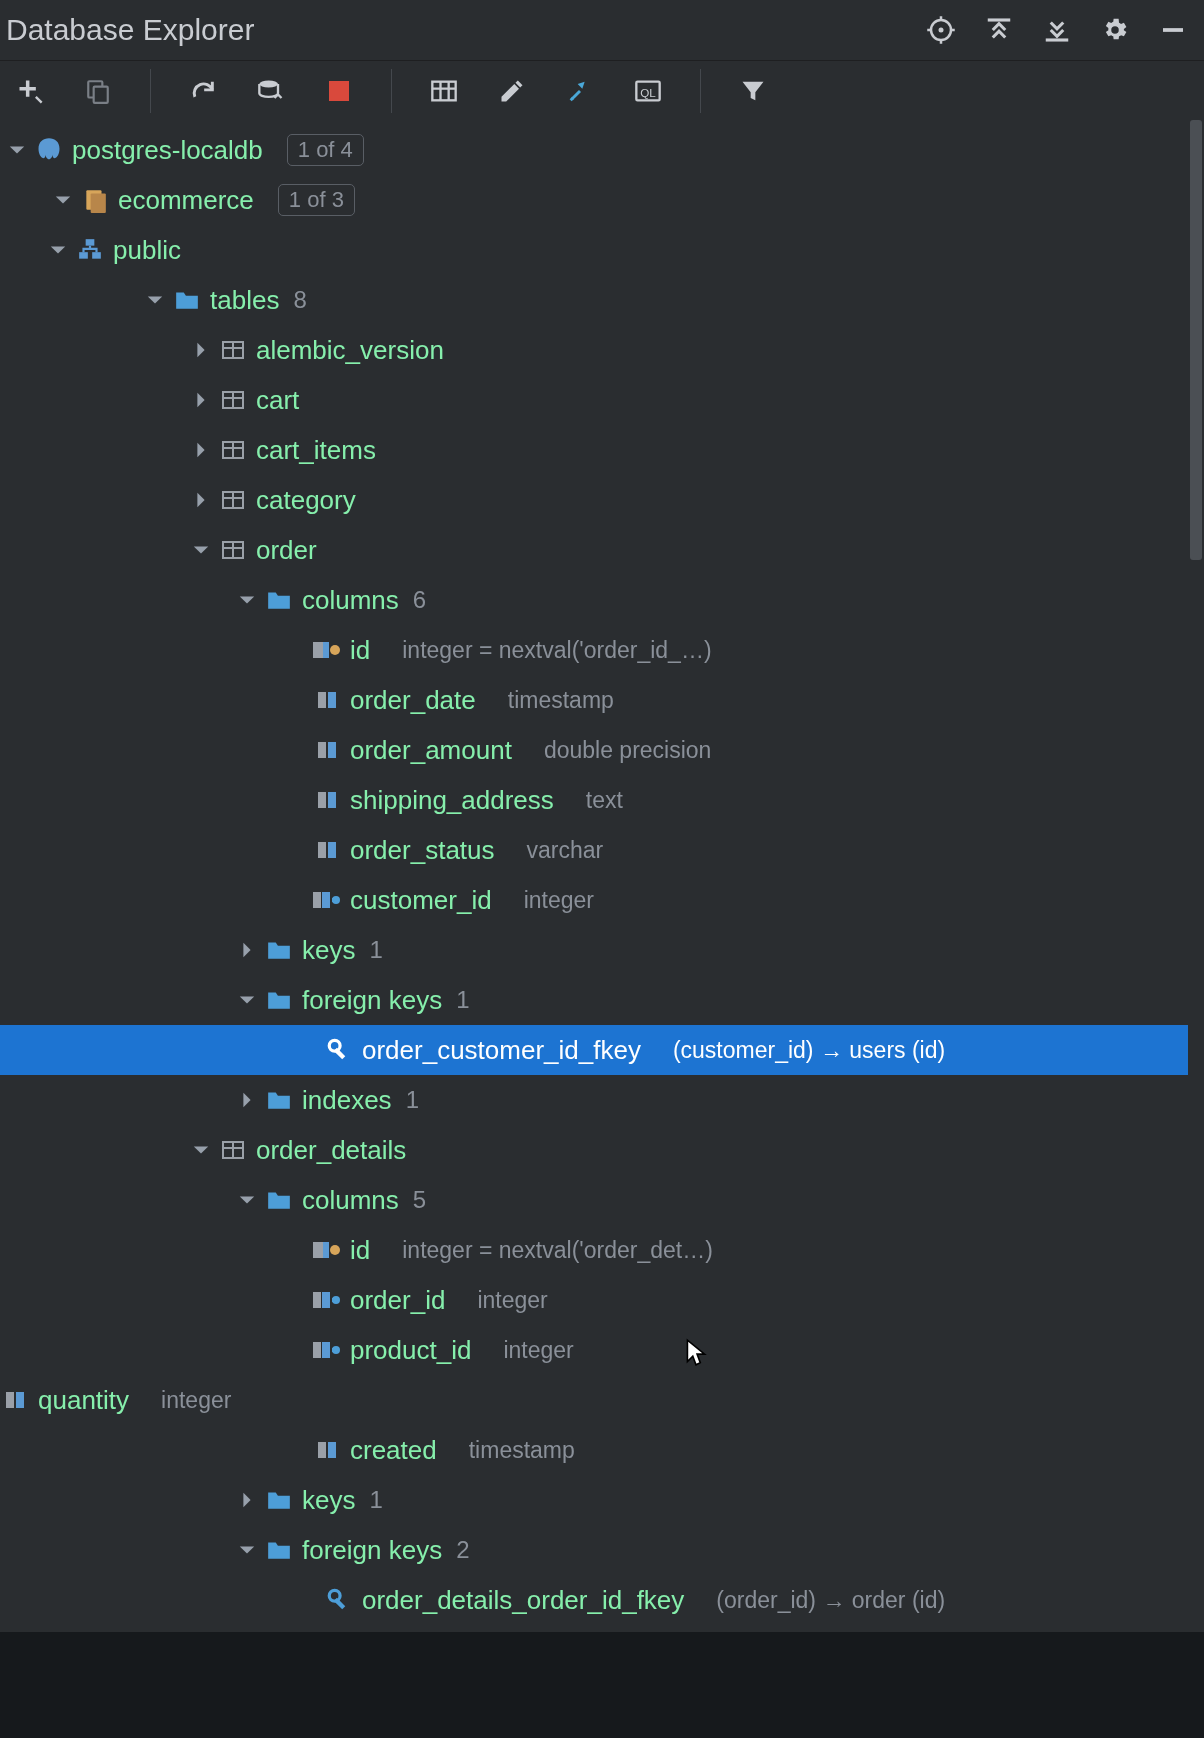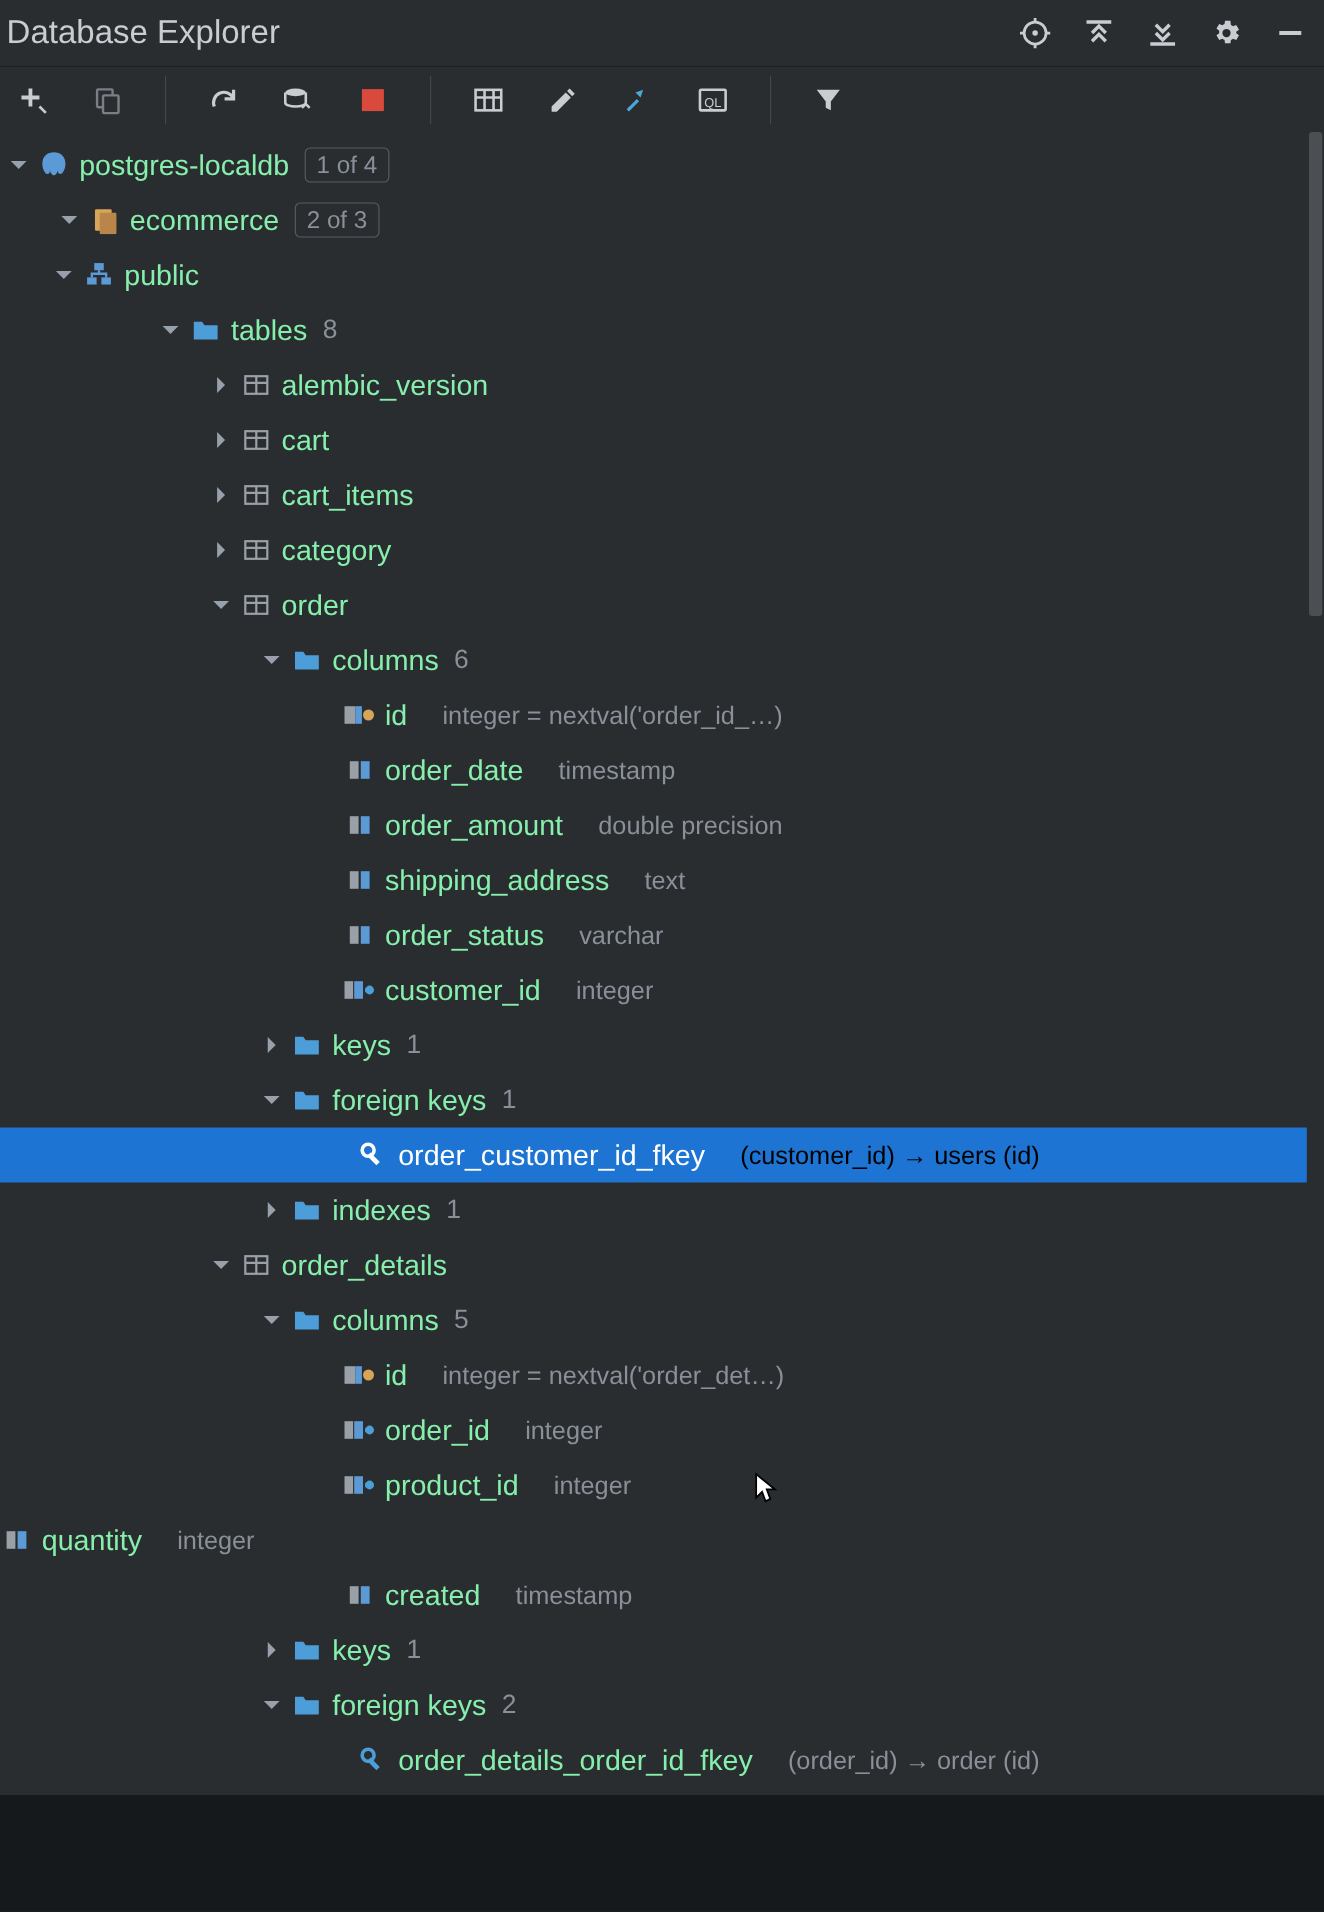--- a/index.html
+++ b/index.html
@@ -10,27 +10,27 @@
 .titlebar .tb-icons .ic{width:38px;height:38px;display:flex;align-items:center;justify-content:center;color:#c9ccd1}
 
 .toolbar{height:60px;display:flex;align-items:center;padding:0 12px;gap:32px;background:#2a2d30}
 .toolbar .ic{width:36px;height:36px;display:flex;align-items:center;justify-content:center;color:#b9bec5}
 .toolbar .sep{width:1px;height:44px;background:#44484d;margin:0 2px}
 .stopsq{width:20px;height:20px;background:#d9493c}
 
 .tree{flex:1;overflow:hidden;position:relative;padding-top:4px}
 .row{display:flex;align-items:center;height:50px;white-space:nowrap}
 .row.selected{background:#1d74d2;color:#fff}
-.row.selected .hint{color:#000000}
+.row.selected .hint{color:#ffffff}
 .arrow{width:26px;height:26px;display:inline-flex;align-items:center;justify-content:center;margin-right:4px;color:#97a0ab}
 .icw{width:30px;height:30px;display:inline-flex;align-items:center;justify-content:center;margin-right:8px;flex:none}
 .label{font-size:26px;color:#86efac}
 .row.selected .label{color:#fff}
 .hint{font-size:23px;color:#8a9099;margin-left:32px}
-.badge{font-size:22px;color:#8a9099;border:1px solid #595e65;border-radius:5px;padding:2px 10px;margin-left:14px}
+.badge{font-size:22px;color:#8a9099;border:1px solid #595e65;border-radius:5px;padding:2px 10px;margin-left:24px}
 .count{font-size:24px;color:#8a9099;margin-left:14px}
 
 .scrollbar{position:absolute;right:0;top:120px;width:16px;height:1580px;background:#2a2d30}
 .scrollbar .thumb{position:absolute;left:2px;width:12px;top:0;height:440px;background:#4b4f54;border-radius:3px}
 
 .cursor{position:absolute;left:685px;top:1338px;width:22px;height:30px;pointer-events:none;z-index:10}
 
 svg{display:block}
 </style>
 </head>
@@ -162,21 +162,21 @@
             <path d="M1 3l4 4 4-4z"></path>
           </svg>
         </span>
       <span class="icw">
           <svg width="26" height="26" viewBox="0 0 24 24" fill="#d7a55a">
             <rect x="4" y="3" width="14" height="18" rx="1"></rect>
             <rect x="8" y="6" width="14" height="18" rx="1" fill="#b8864a"></rect>
           </svg>
         </span>
       <span class="label">ecommerce</span>
-      <span class="badge">2 of 3</span>
+      <span class="badge">1 of 3</span>
     </div>
 
     <div class="row" style="padding-left:45px">
       <span class="arrow">
           <svg width="18" height="18" viewBox="0 0 10 10" fill="#97a0ab">
             <path d="M1 3l4 4 4-4z"></path>
           </svg>
         </span>
       <span class="icw">
           <svg width="26" height="26" viewBox="0 0 24 24" fill="#5b9ad4">

